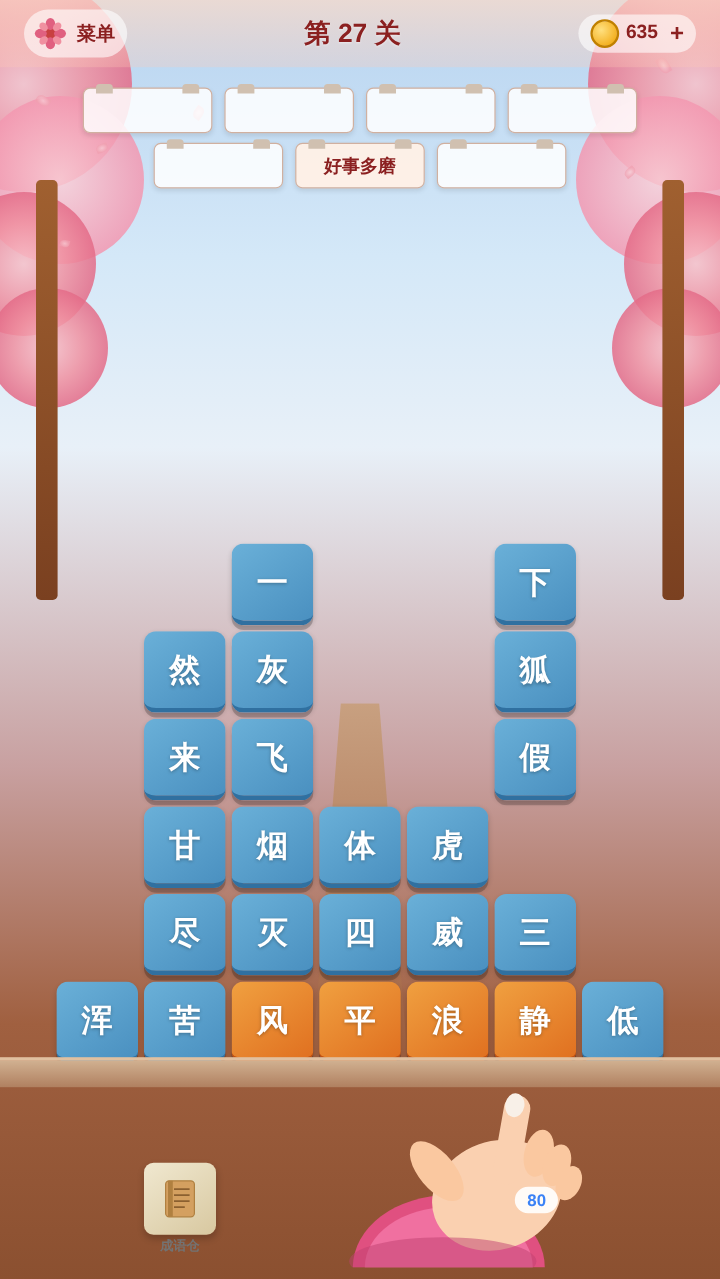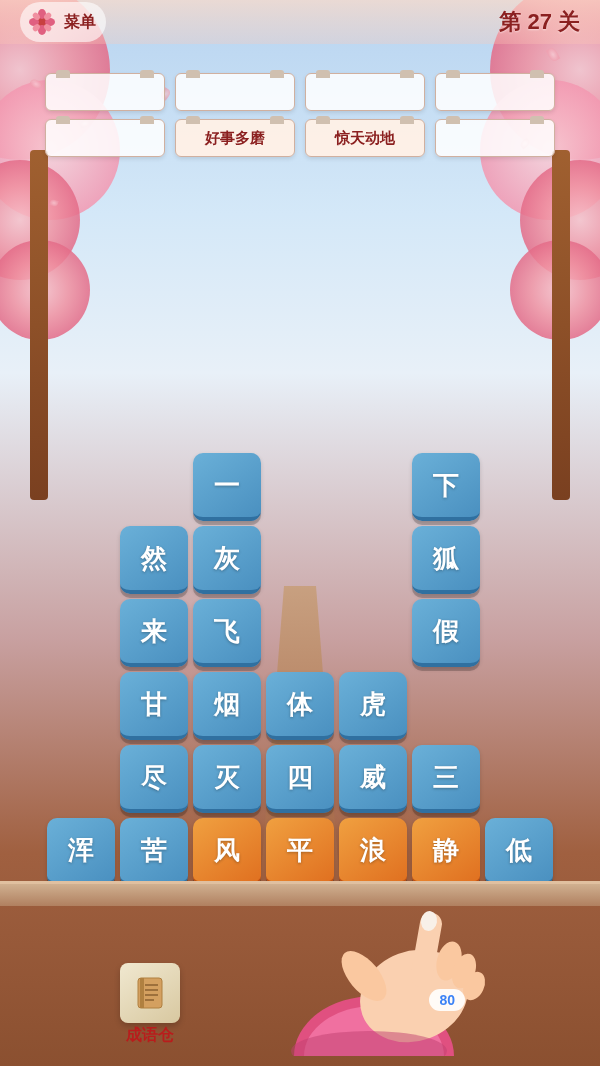--- a/index.html
+++ b/index.html
@@ -50,21 +50,21 @@
       clip-path: polygon(30% 0%, 70% 0%, 100% 100%, 0% 100%);
       z-index: 1;
     }
 
     
     .top-bar {
       position: absolute;
       top: 0;
       left: 0;
       right: 0;
-      height: 44px;
+      height: 56px;
       display: flex;
       align-items: center;
       justify-content: space-between;
       padding: 10px 20px;
       z-index: 10;
       background: linear-gradient(180deg, rgba(255,220,200,0.7) 0%, rgba(255,200,180,0.3) 100%);
     }
 
     .menu-btn {
       display: flex;
@@ -139,21 +139,21 @@
       display: flex;
       justify-content: center;
       gap: 10px;
       margin-bottom: 8px;
     }
 
     .answer-slot {
       background: rgba(255,255,255,0.85);
       border: 1px solid #d0b0a0;
       border-radius: 6px;
-      width: 120px;
+      width: 108px;
       height: 38px;
       display: flex;
       align-items: center;
       justify-content: center;
       box-shadow: 0 2px 4px rgba(0,0,0,0.1);
       position: relative;
     }
 
     .answer-slot::before, .answer-slot::after {
       content: '';
@@ -281,22 +281,22 @@
       height: 60px;
       background: linear-gradient(145deg, #f0e8d0, #d8c8a0);
       border-radius: 8px;
       display: flex;
       align-items: center;
       justify-content: center;
       box-shadow: 0 3px 6px rgba(0,0,0,0.2);
     }
 
     .book-label {
-      color: #b91c1c;
-      font-size: 16px;
+      color: #737373;
+      font-size: 11px;
       font-weight: bold;
     }
 
     
     .score-badge {
       position: absolute;
       bottom: 55px;
       right: 135px;
       z-index: 10;
       background: rgba(255,255,255,0.9);
@@ -369,20 +369,25 @@
       <ellipse cx="16" cy="8" rx="3" ry="4" fill="#f090a0" transform="rotate(45,16,16)"></ellipse>
       <ellipse cx="16" cy="8" rx="3" ry="4" fill="#f090a0" transform="rotate(135,16,16)"></ellipse>
       <ellipse cx="16" cy="8" rx="3" ry="4" fill="#f090a0" transform="rotate(225,16,16)"></ellipse>
       <ellipse cx="16" cy="8" rx="3" ry="4" fill="#f090a0" transform="rotate(315,16,16)"></ellipse>
     </svg>
     <span class="menu-label">菜单</span>
   </div>
 
   <span class="level-title">第 27 关</span>
 
+  <div class="coin-area">
+    <div class="coin-icon"></div>
+    <span class="coin-count">635</span>
+    <span class="add-btn">+</span>
+  </div>
 </div>
 
 <div class="answer-area">
   <div class="answer-row">
     <div class="answer-slot">
       <span class="answer-text"></span>
     </div>
     <div class="answer-slot">
       <span class="answer-text"></span>
     </div>
@@ -392,23 +397,20 @@
     <div class="answer-slot">
       <span class="answer-text"></span>
     </div>
   </div>
   <div class="answer-row">
     <div class="answer-slot">
       <span class="answer-text"></span>
     </div>
     <div class="answer-slot filled">
       <span class="answer-text">好事多磨</span>
-    </div>
-    <div class="answer-slot filled">
-      <span class="answer-text">惊天动地</span>
     </div>
     <div class="answer-slot">
       <span class="answer-text"></span>
     </div>
   </div>
 </div>
 
 <div class="game-board">
   <div class="tile-grid" id="tile-grid">
 

